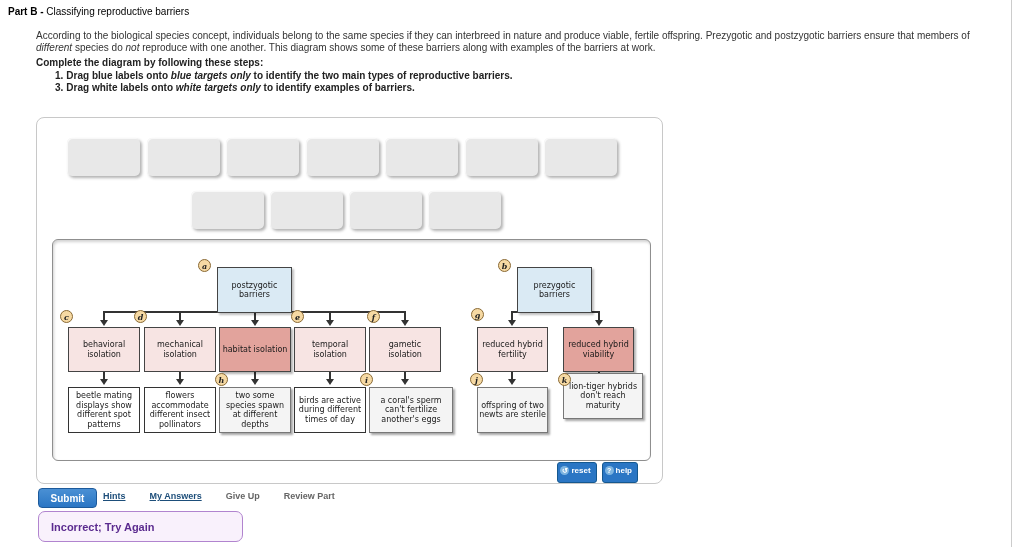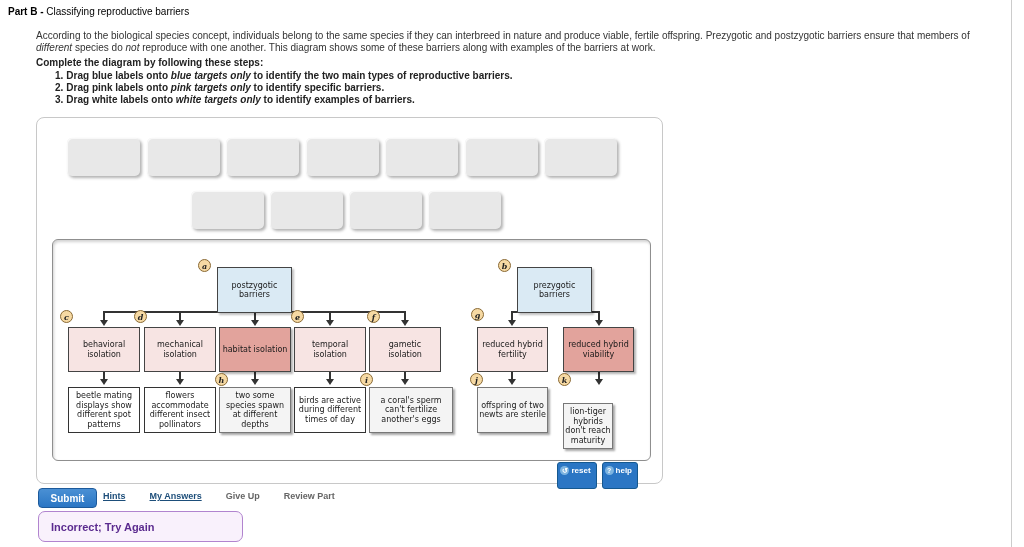--- a/index.html
+++ b/index.html
@@ -24,21 +24,21 @@
   .pinkdark{background:var(--pink_dark);box-shadow:2px 2px 2px rgba(0,0,0,.3);}
   .white{background:#fff;border:1px solid #333;height:46px;z-index:2;}
   .chip{background:#f4f4f4;border:1px solid #777;box-shadow:2px 2px 2px rgba(0,0,0,.35);}
   .circ{position:absolute;width:13px;height:13px;border-radius:50%;background:var(--circle_bg);border:1px solid var(--circle_border);display:flex;align-items:center;justify-content:center;font-family:"DejaVu Serif",serif;font-style:italic;font-weight:bold;font-size:8px;color:#222;z-index:5;box-sizing:border-box;}
   .hline,.vline{position:absolute;background:#333;z-index:1;}
   .hline{height:2px;}
   .vline{width:2px;}
   .arr{position:absolute;width:0;height:0;border-left:4px solid transparent;border-right:4px solid transparent;border-top:6px solid #333;z-index:1;}
   
   #panel-btns{position:absolute;right:24px;top:344px;display:flex;gap:5px;}
-  .pbtn{display:flex;align-items:center;gap:2px;background:var(--accent);border:1px solid #15588f;border-radius:3px;color:#fff;font-size:8px;font-weight:bold;padding:1px 5px 12px 2px;height:12px;cursor:pointer;}
+  .pbtn{display:flex;align-items:center;gap:2px;background:var(--accent);border:1px solid #15588f;border-radius:3px;color:#fff;font-size:8px;font-weight:bold;padding:1px 5px 6px 2px;height:12px;cursor:pointer;}
   .pbtn .ic{width:9px;height:9px;border-radius:50%;background:#7db4e0;color:#fff;font-size:7px;line-height:9px;text-align:center;font-weight:bold;}
   
   #submit-btn{left:38px;top:488px;width:57px;height:18px;background:linear-gradient(#4a90d4,var(--accent));border:1px solid #1d5a9b;border-radius:4px;color:#fff;font-size:10px;font-weight:bold;display:flex;align-items:center;justify-content:center;cursor:pointer;}
   #links{left:103px;top:491px;display:flex;gap:24px;font-size:9px;font-weight:bold;}
   .lnk{color:var(--link_navy);text-decoration:underline;cursor:pointer;}
   .lnk-muted{color:var(--muted_link);text-decoration:none;cursor:pointer;}
   #feedback{left:38px;top:511px;width:205px;height:31px;background:var(--feedback_bg);border:1px solid var(--feedback_border);border-radius:7px;display:flex;align-items:center;padding-left:12px;box-sizing:border-box;font-size:11px;font-weight:bold;color:var(--feedback_text);}
   #right-rule{left:1011px;top:0;width:0;height:547px;border-left:1px solid #ccc;}
 </style>
 </head>
@@ -47,21 +47,20 @@
 <div id="page">
 
   <div class="abs" id="part-title"><b>Part B - </b><span>Classifying reproductive barriers</span></div>
 
   <div class="abs" id="intro"><span>According to the biological species concept, individuals belong to the same species if they can interbreed in nature and produce viable, fertile offspring. Prezygotic and postzygotic barriers ensure that members of </span><span class="em-i">different</span><span> species do </span><span class="em-i">not</span><span> reproduce with one another. This diagram shows some of these barriers along with examples of the barriers at work.</span></div>
 
   <div class="abs" id="steps-heading">Complete the diagram by following these steps:</div>
 
   <div class="abs" id="steps">
     <div><span class="step-num">1.</span><span>Drag blue labels onto </span><span class="em-i">blue targets only</span><span> to identify the two main types of reproductive barriers.</span></div>
-    <div><span class="step-num">2.</span><span>Drag pink labels onto </span><span class="em-i">pink targets only</span><span> to identify specific barriers.</span></div>
     <div><span class="step-num">3.</span><span>Drag white labels onto </span><span class="em-i">white targets only</span><span> to identify examples of barriers.</span></div>
   </div>
 
   <div class="abs" id="outer">
 
     <div class="bin" style="left:30px;top:20px"></div>
     <div class="bin" style="left:110px;top:20px"></div>
     <div class="bin" style="left:189px;top:20px"></div>
     <div class="bin" style="left:269px;top:20px"></div>
     <div class="bin" style="left:348px;top:20px"></div>
@@ -116,21 +115,21 @@
       <div class="node pink" style="left:316px;top:87px;width:72px">gametic isolation</div>
       <div class="node pink" style="left:424px;top:87px;width:71px">reduced hybrid fertility</div>
       <div class="node pink pinkdark" style="left:510px;top:87px;width:71px">reduced hybrid viability</div>
 
       <div class="node white" style="left:15px;top:147px;width:72px">beetle mating displays show different spot patterns</div>
       <div class="node white" style="left:91px;top:147px;width:72px">flowers accommodate different insect pollinators</div>
       <div class="node white chip" style="left:166px;top:147px;width:72px">two some species spawn at different depths</div>
       <div class="node white" style="left:241px;top:147px;width:72px">birds are active during different times of day</div>
       <div class="node white chip" style="left:316px;top:147px;width:84px">a coral's sperm can't fertilize another's eggs</div>
       <div class="node white chip" style="left:424px;top:147px;width:71px">offspring of two newts are sterile</div>
-      <div class="node white chip" style="left:510px;top:163px;width:50px">lion-tiger hybrids don't reach maturity</div>
+      <div class="node white chip" style="left:510px;top:133px;width:80px">lion-tiger hybrids don't reach maturity</div>
 
       <div class="circ" style="left:145px;top:19px">a</div>
       <div class="circ" style="left:445px;top:19px">b</div>
       <div class="circ" style="left:7px;top:70px">c</div>
       <div class="circ" style="left:81px;top:70px">d</div>
       <div class="circ" style="left:238px;top:70px">e</div>
       <div class="circ" style="left:314px;top:70px">f</div>
       <div class="circ" style="left:418px;top:68px">g</div>
       <div class="circ" style="left:162px;top:133px">h</div>
       <div class="circ" style="left:307px;top:133px">i</div>

